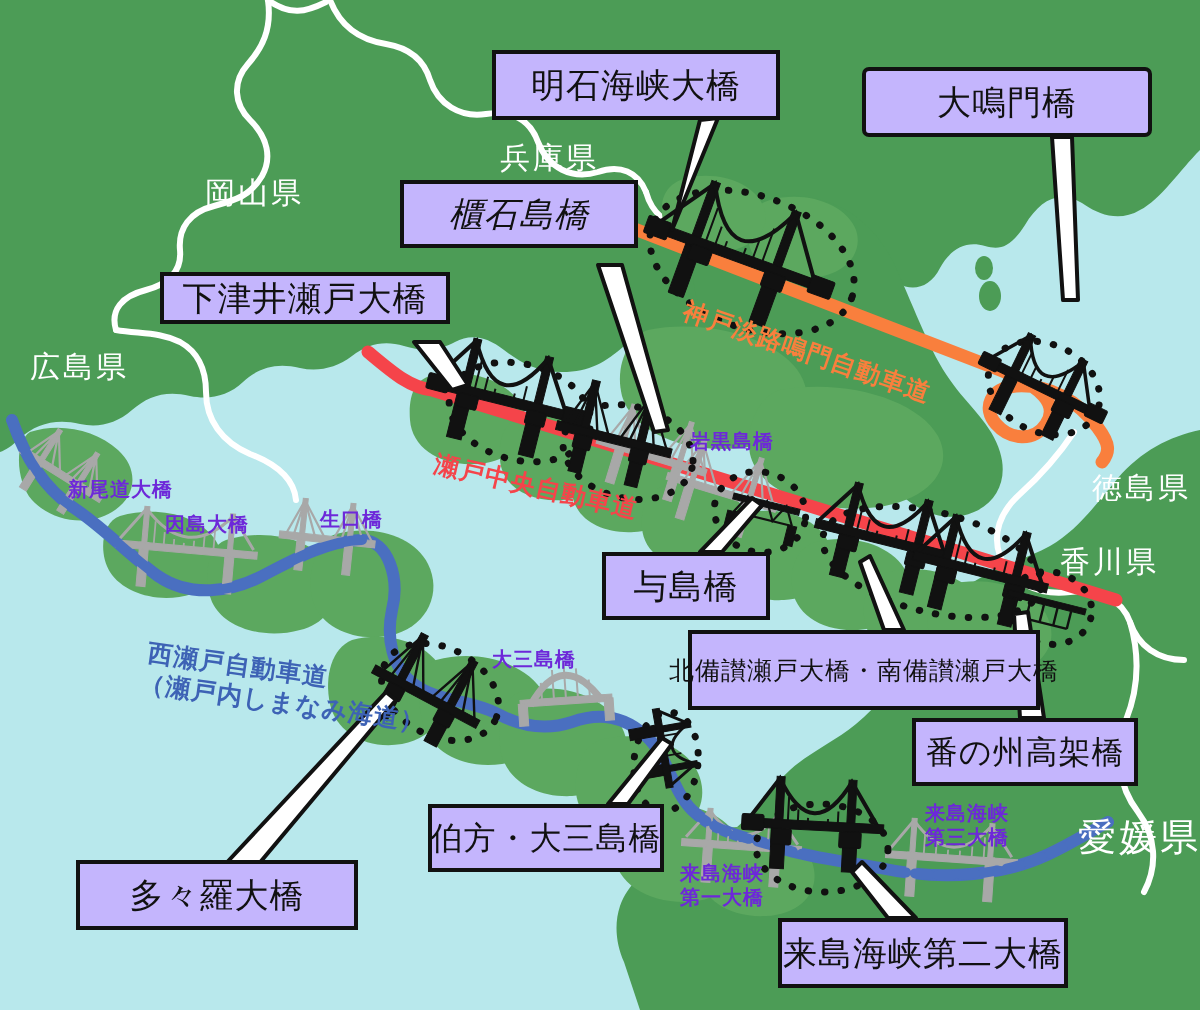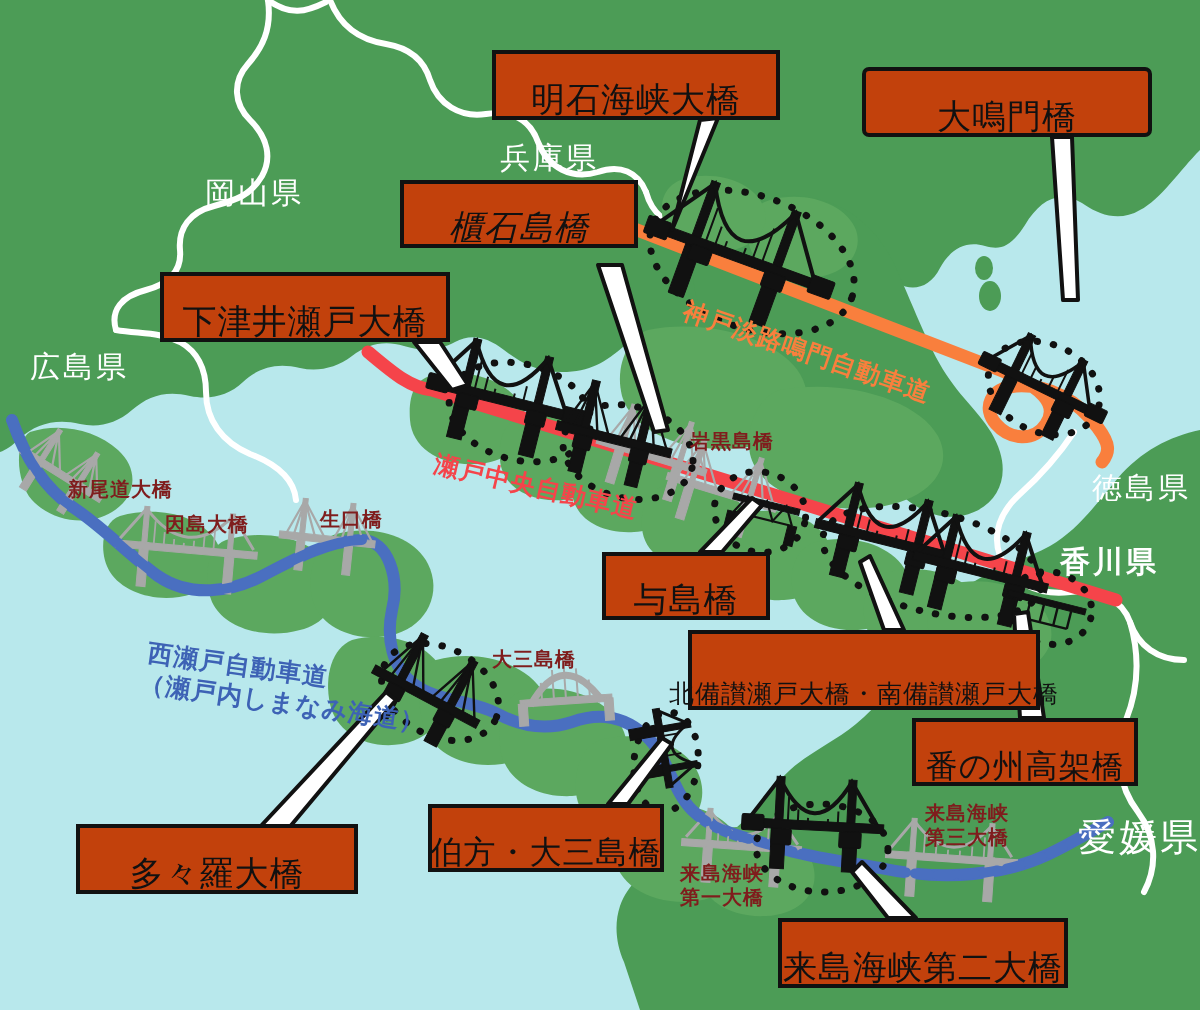--- a/index.html
+++ b/index.html
@@ -8,24 +8,24 @@
     position:relative;
     width:1200px;height:1010px;
     overflow:hidden;
     background:#b8e8ec;
   }
   #map-svg{position:absolute;left:0;top:0;width:1200px;height:1010px;}
 
   
   .callout{
     position:absolute;
-    background:#c2410c;
+    background:#c4b5fd;
     border:4px solid #111111;
     box-sizing:border-box;
-    display:flex;align-items:flex-end;justify-content:center;
+    display:flex;align-items:center;justify-content:center;
     color:#111111;
     font-weight:500;
     letter-spacing:1px;
     white-space:nowrap;
     z-index:40;
   }
   .callout span{display:block;line-height:1;}
 
   
   .hwy-label{
@@ -46,21 +46,21 @@
     color:#ffffff;
     font-weight:500;
     white-space:nowrap;
     letter-spacing:3px;
     z-index:28;
   }
 
   
   .gray-label{
     position:absolute;
-    color:#7f1d1d;
+    color:#6d28d9;
     font-weight:bold;
     white-space:nowrap;
     letter-spacing:1px;
     line-height:1.18;
     z-index:28;
   }
 </style>
 </head>
 <body>
 
@@ -515,21 +515,21 @@
         <path d="M 218,872 L 252,872 L 396,700 L 386,692 Z"></path>
         <path d="M 888,918 L 916,918 L 862,862 L 852,872 Z"></path>
       </g>
   </svg>
 
   <div id="pref-layer">
       <div class="pref-label" style="left: 205px; top: 173px; font-size: 30px;">岡山県</div>
       <div class="pref-label" style="left: 500px; top: 138px; font-size: 30px;">兵庫県</div>
       <div class="pref-label" style="left: 30px; top: 347px; font-size: 30px;">広島県</div>
       <div class="pref-label" style="left: 1092px; top: 468px; font-size: 30px;">徳島県</div>
-      <div class="pref-label" style="left: 1060px; top: 542px; font-size: 30px; font-weight: bold;">香川県</div>
+      <div class="pref-label" style="left: 1060px; top: 542px; font-size: 30px;">香川県</div>
       <div class="pref-label" style="left: 1078px; top: 812px; font-size: 38px;">愛媛県</div>
     </div>
 
   <div id="hwy-layer">
       <div class="hwy-label hwy-orange" style="left: 689px; top: 296px; font-size: 25px; transform: rotate(19deg); transform-origin: left top;">神戸淡路鳴門自動車道</div>
       <div class="hwy-label hwy-red" style="left: 438px; top: 449px; font-size: 25px; transform: rotate(13deg); transform-origin: left top;">瀬戸中央自動車道</div>
       <div class="hwy-label hwy-blue" style="left: 150px; top: 638px; font-size: 25px; transform: rotate(8deg); transform-origin: left top;">西瀬戸自動車道</div>
       <div class="hwy-label hwy-blue" style="left: 142px; top: 668px; font-size: 25px; transform: rotate(8deg); transform-origin: left top;">（瀬戸内しまなみ海道）</div>
     </div>
 
@@ -552,36 +552,36 @@
   <div id="callout-layer">
       <div class="callout" style="left: 492px; top: 50px; width: 288px; height: 70px; font-size: 34px;">
         <span>明石海峡大橋</span>
       </div>
       <div class="callout" style="left: 862px; top: 67px; width: 290px; height: 70px; font-size: 34px; border-radius: 7px;">
         <span>大鳴門橋</span>
       </div>
       <div class="callout" style="left: 400px; top: 180px; width: 238px; height: 68px; font-size: 34px; font-style: italic;">
         <span>櫃石島橋</span>
       </div>
-      <div class="callout" style="left: 160px; top: 272px; width: 290px; height: 70px; font-size: 34px;">
+      <div class="callout" style="left: 160px; top: 272px; width: 290px; height: 52px; font-size: 34px;">
         <span>下津井瀬戸大橋</span>
       </div>
       <div class="callout" style="left: 602px; top: 552px; width: 168px; height: 68px; font-size: 34px;">
         <span>与島橋</span>
       </div>
       <div class="callout" style="left: 688px; top: 630px; width: 352px; height: 80px; font-size: 25px;">
         <span>北備讃瀬戸大橋・南備讃瀬戸大橋</span>
       </div>
       <div class="callout" style="left: 912px; top: 718px; width: 226px; height: 68px; font-size: 32px;">
         <span>番の州高架橋</span>
       </div>
       <div class="callout" style="left: 428px; top: 804px; width: 236px; height: 68px; font-size: 32px;">
         <span>伯方・大三島橋</span>
       </div>
-      <div class="callout" style="left: 76px; top: 824px; width: 282px; height: 70px; font-size: 34px;">
+      <div class="callout" style="left: 76px; top: 860px; width: 282px; height: 70px; font-size: 34px;">
         <span>多々羅大橋</span>
       </div>
       <div class="callout" style="left: 778px; top: 918px; width: 290px; height: 70px; font-size: 34px;">
         <span>来島海峡第二大橋</span>
       </div>
     </div>
 
 </div>
 
 </body></html>

